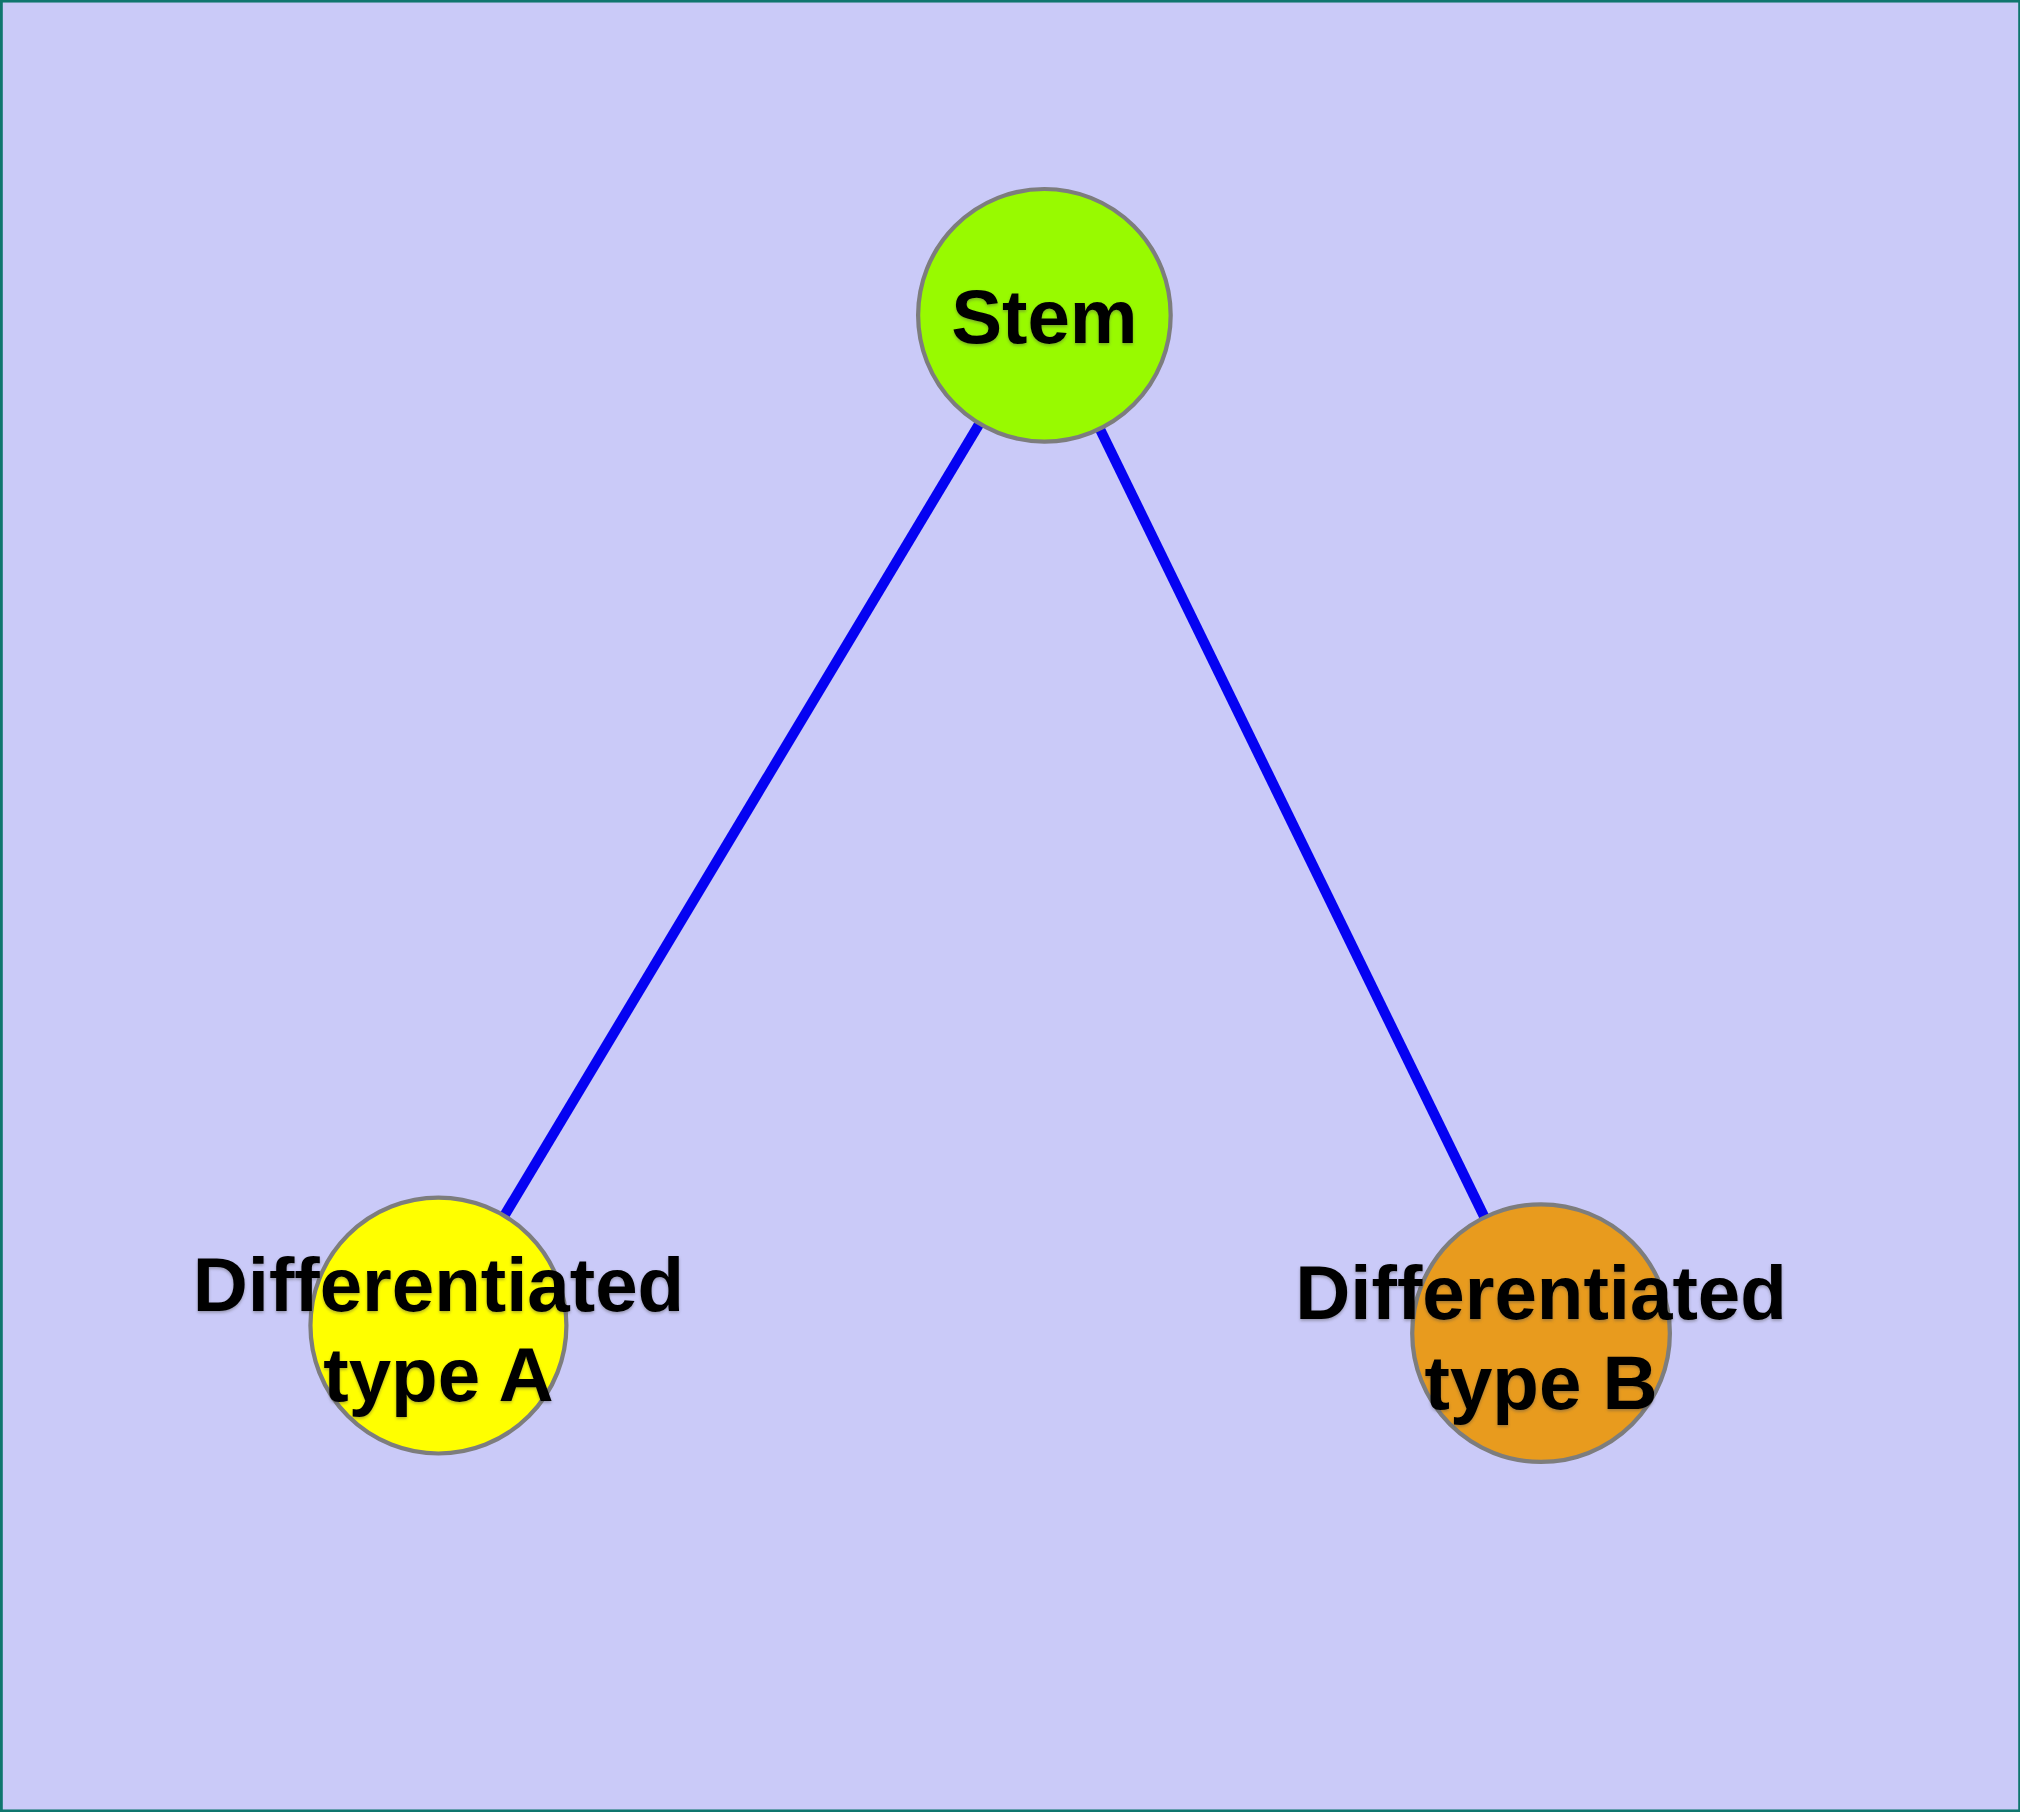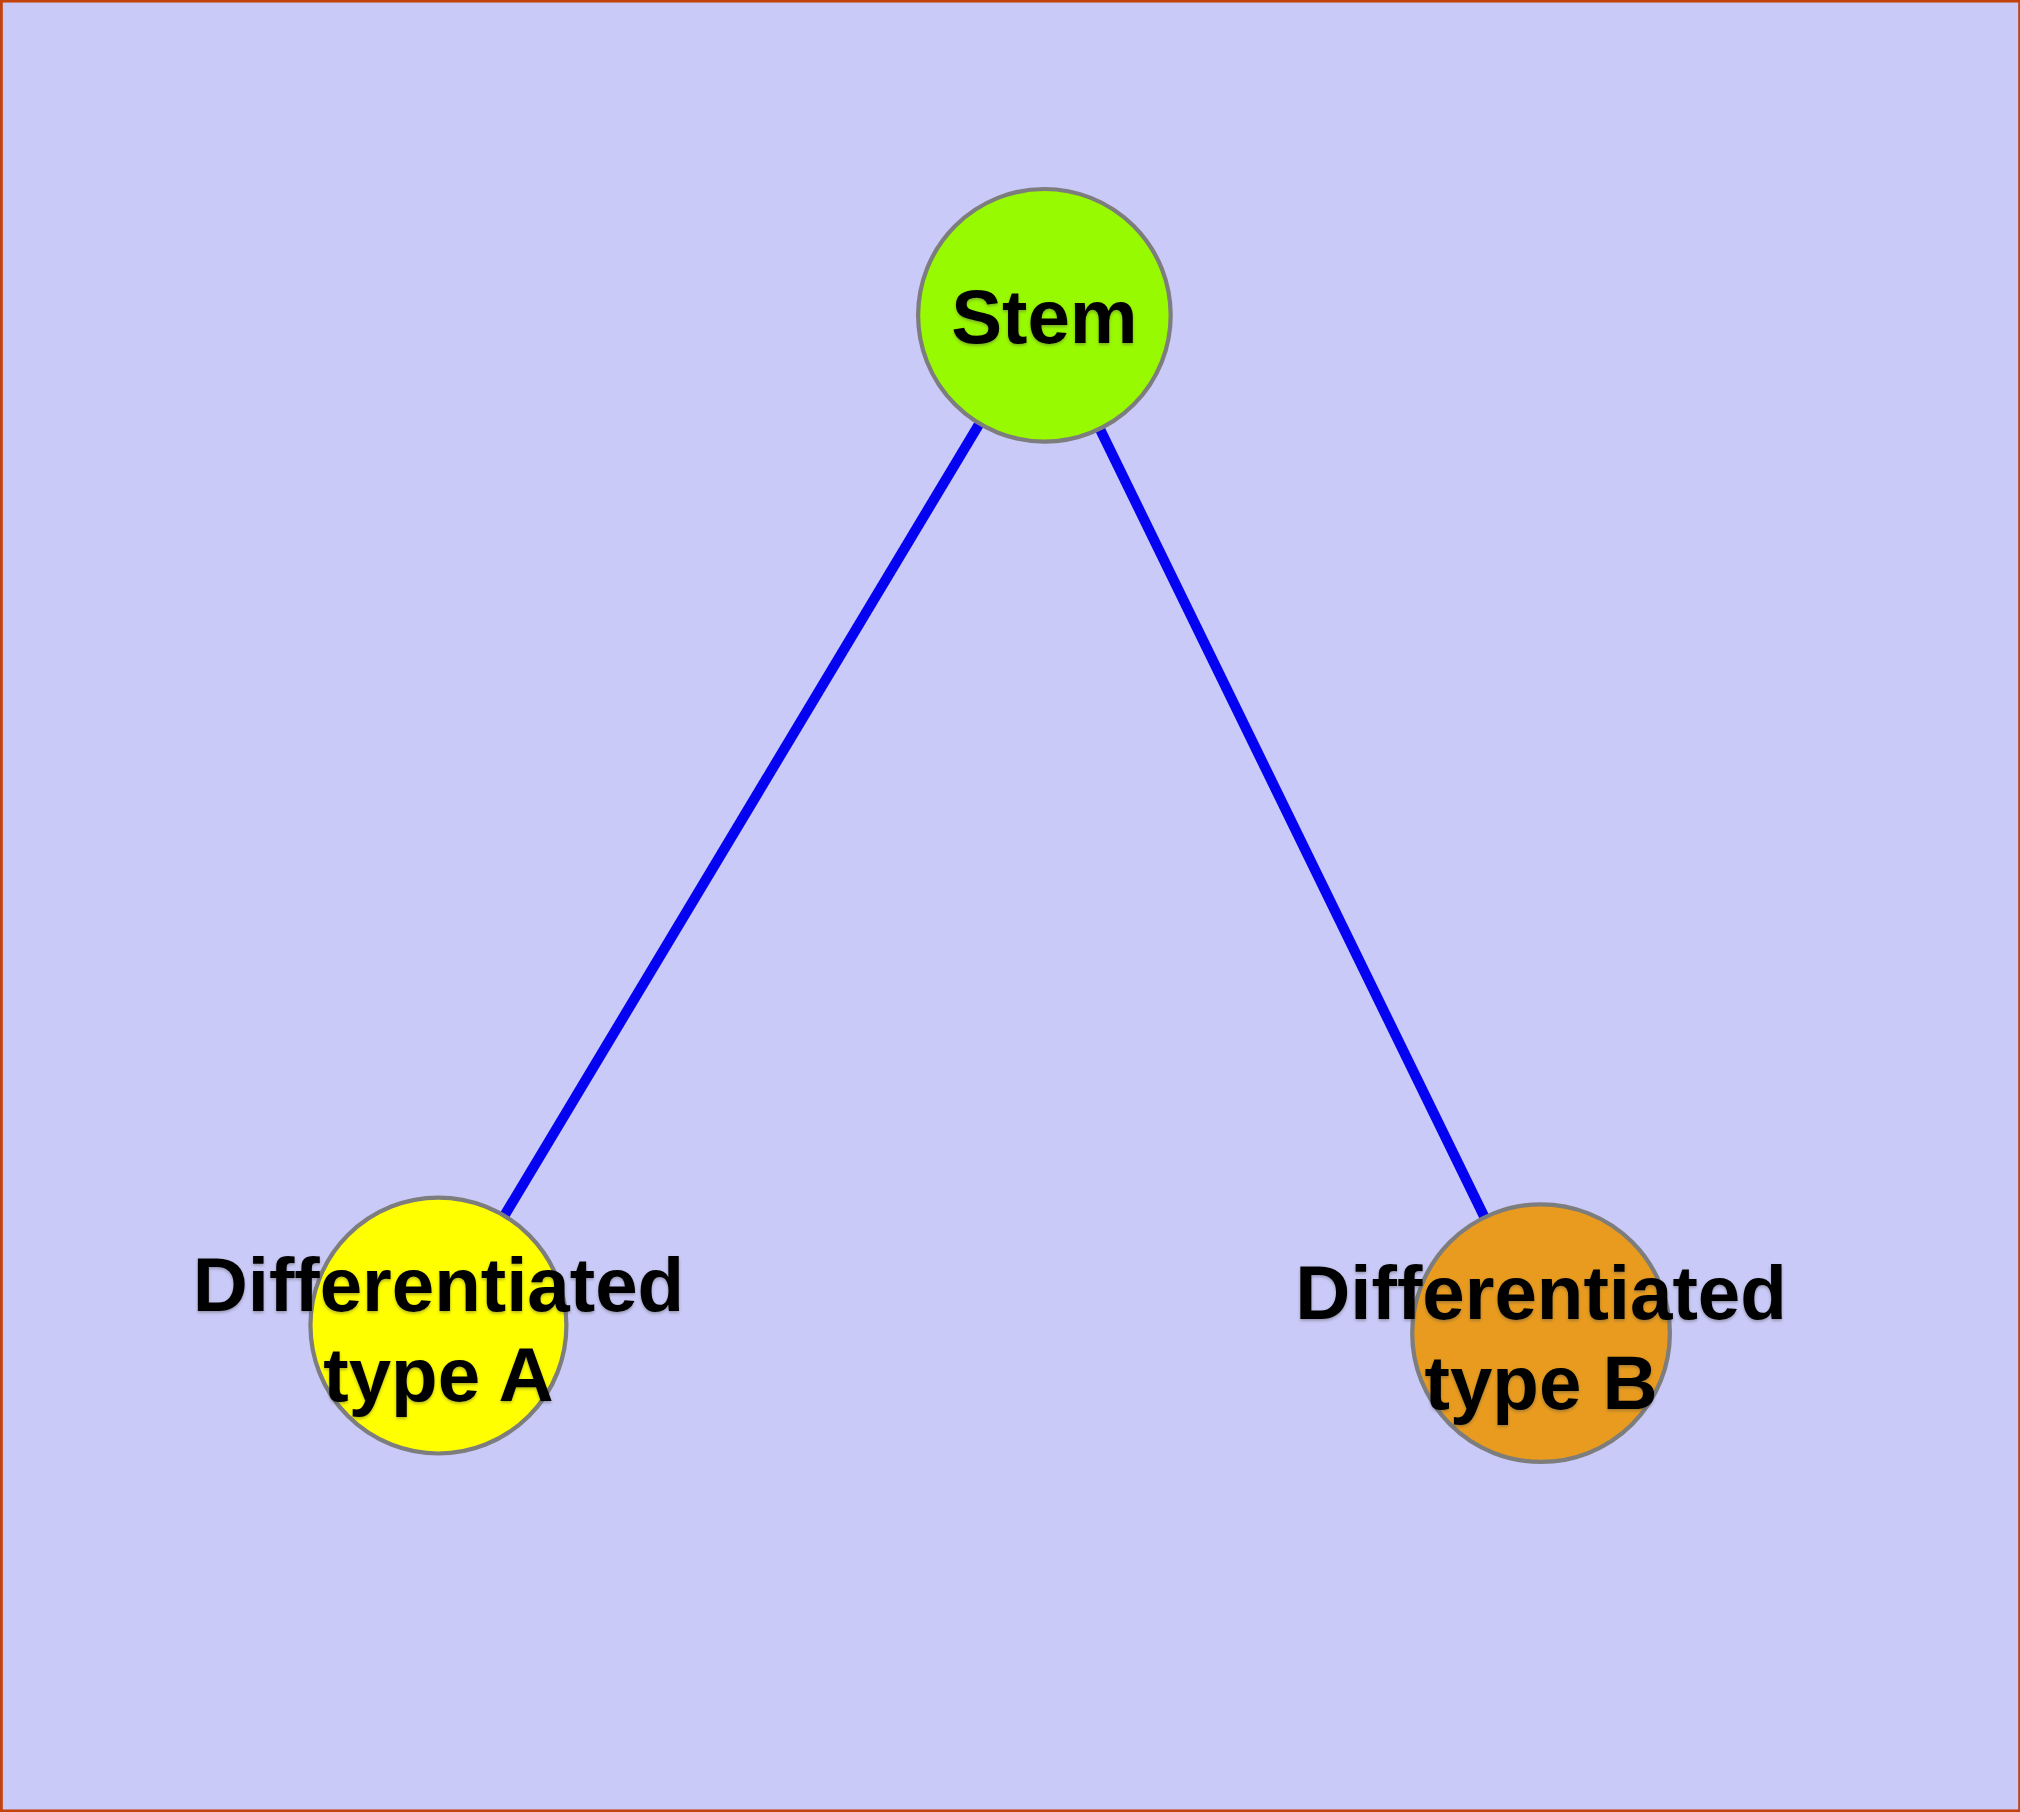--- a/index.html
+++ b/index.html
@@ -4,21 +4,21 @@
 <style>
   html, body {
     margin: 0;
     padding: 0;
     background: #ffffff;
   }
   .canvas-wrap {
     position: relative;
     width: 2021px;
     height: 1812px;
-    background: #c2410c;
+    background: #0f766e;
   }
   svg.graph {
     display: block;
     width: 2021px;
     height: 1812px;
   }
   .node-label {
     font-family: "Liberation Sans", "DejaVu Sans", sans-serif;
     font-weight: 700;
     font-size: 90px;

